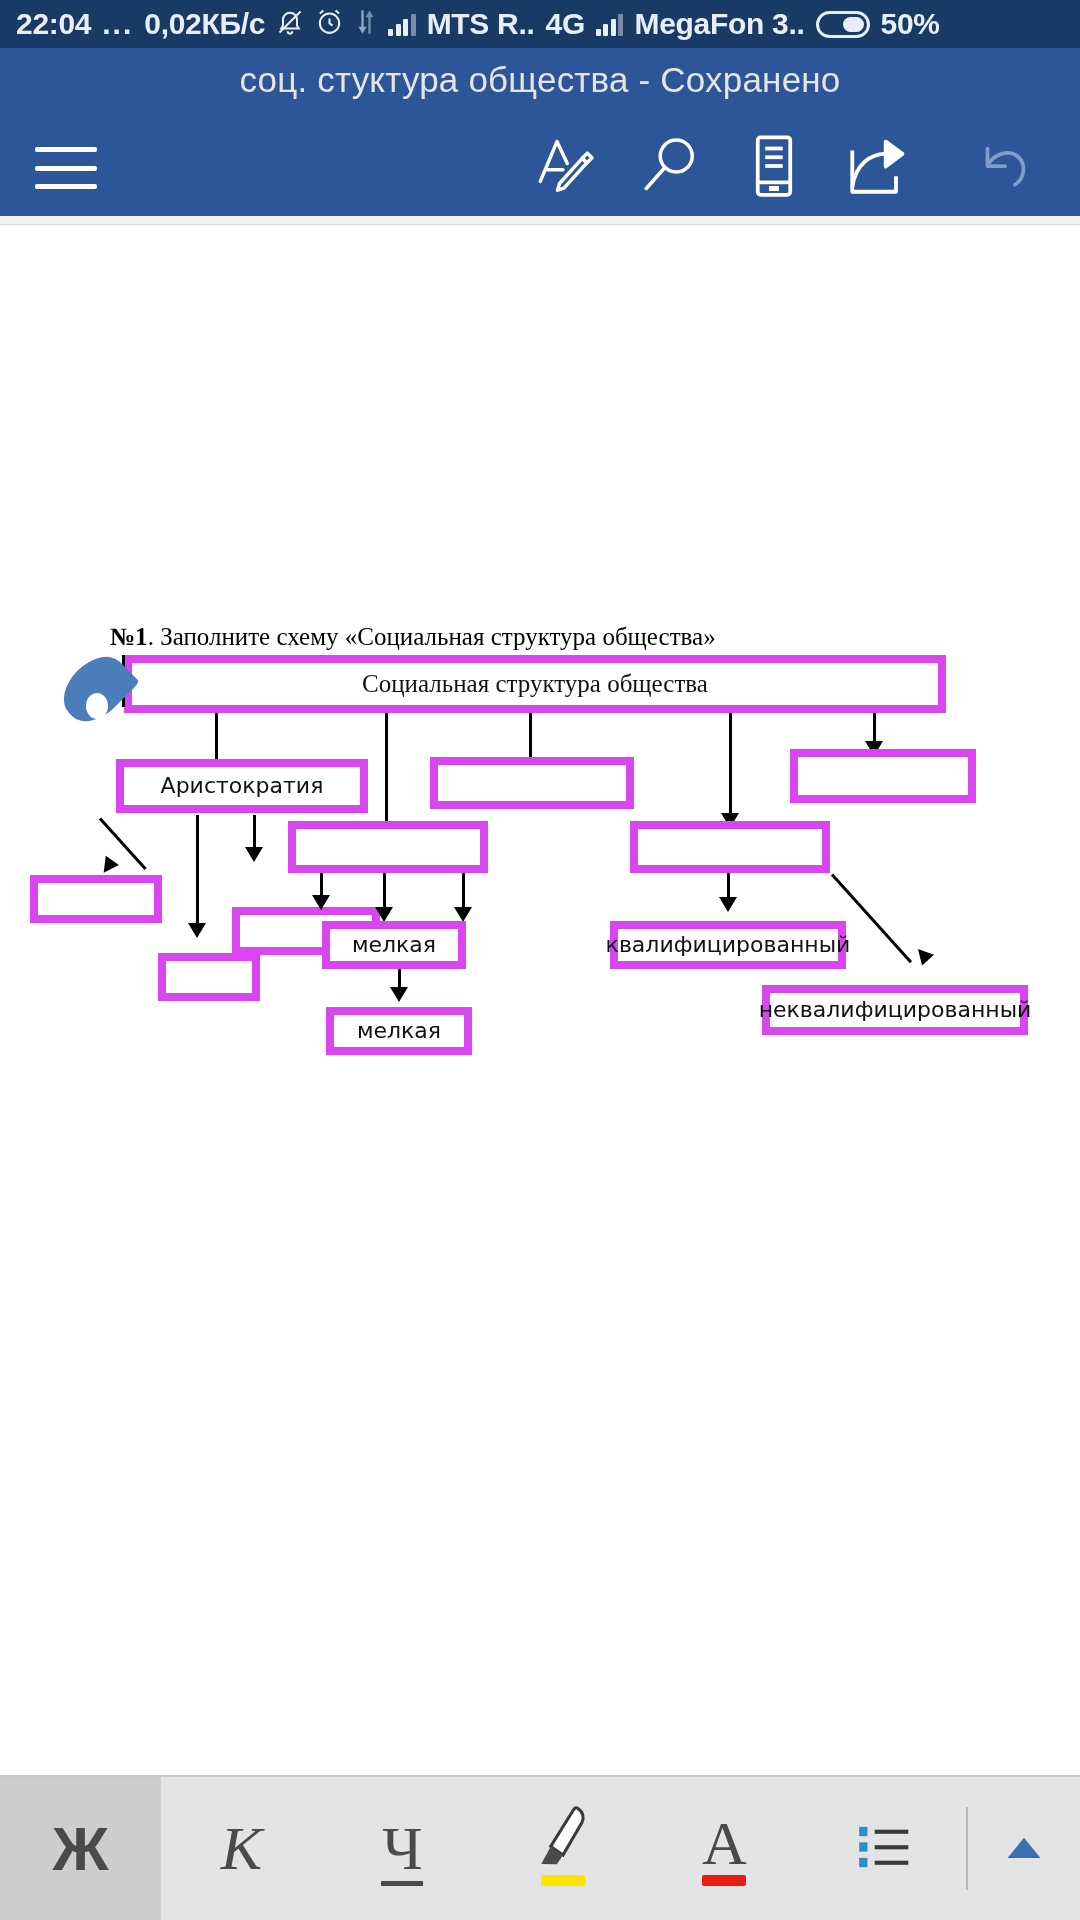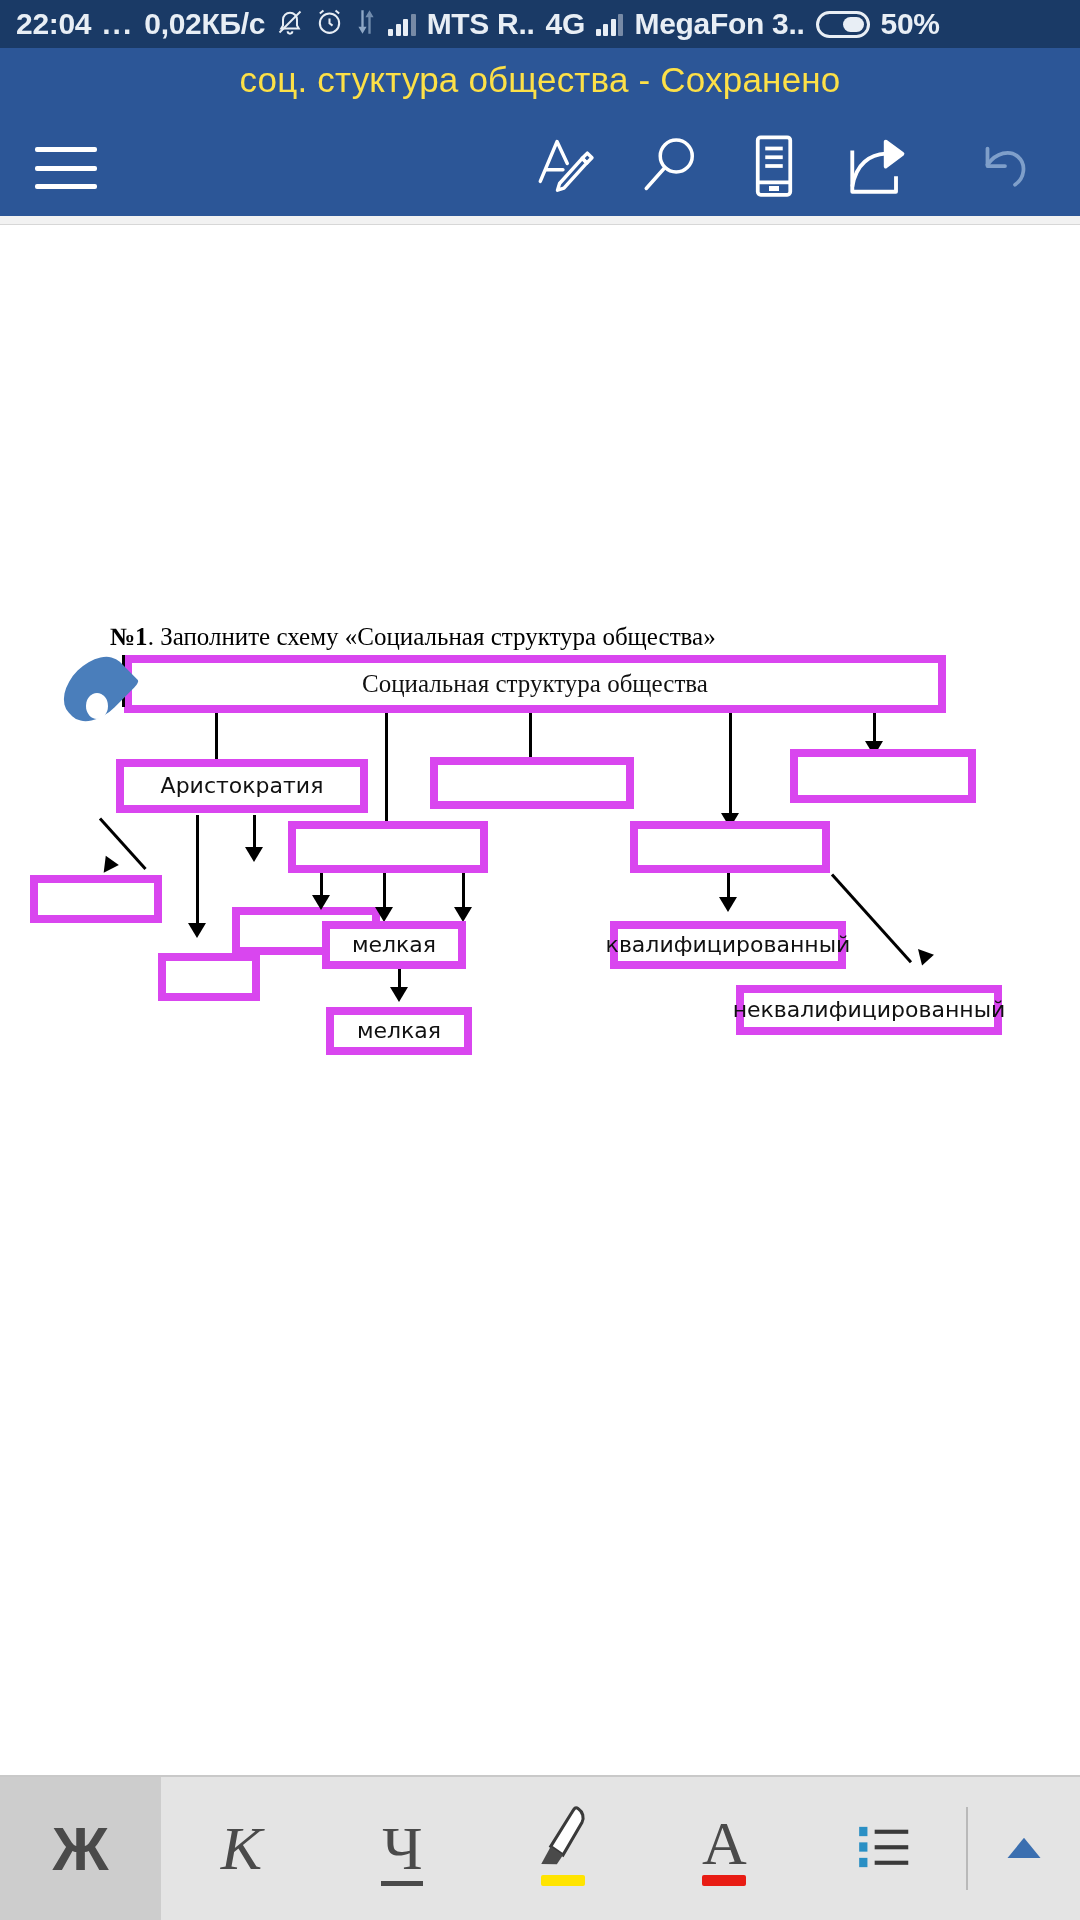--- a/index.html
+++ b/index.html
@@ -51,21 +51,21 @@
 
   
   .appbar {
     height: 168px;
     background: #2c5697;
     position: relative;
   }
   .app-title {
     position: absolute; top: 12px; left: 0; right: 0;
     text-align: center;
-    color: #fde047;
+    color: #e5e5e5;
     font-size: 35px;
     font-weight: 400;
     letter-spacing: .2px;
   }
   .toolbar-row {
     position: absolute; bottom: 0; left: 0; right: 0; height: 96px;
     display: flex; align-items: center;
   }
   .tb-btn {
     display: flex; align-items: center; justify-content: center;
@@ -394,21 +394,21 @@
       <div class="arrowhead" style="left:719px; top:672px;"></div>
 
       <div class="dbox" style="left:158px; top:728px; width:102px; height:48px;"></div>
 
       <div class="dbox" style="left:326px; top:782px; width:146px; height:48px;">мелкая</div>
       <div class="vline" style="left:398px; top:744px; height:26px;"></div>
       <div class="arrowhead" style="left:390px; top:762px;"></div>
 
       <div class="diag" style="left:832px; top:648px; width:118px; transform: rotate(48deg);"></div>
       <div class="diag-head" style="left:915px; top:722px; transform: rotate(138deg);"></div>
-      <div class="dbox" style="left:736px; top:760px; width:266px; height:50px;">неквалифицированный</div>
+      <div class="dbox" style="left:762px; top:760px; width:266px; height:50px;">неквалифицированный</div>
 
       <div class="caret-line"></div>
       <div class="drop-handle">
         <span class="bulb"></span>
         <span class="hole"></span>
       </div>
 
     </div>
   </div>
 </div>

